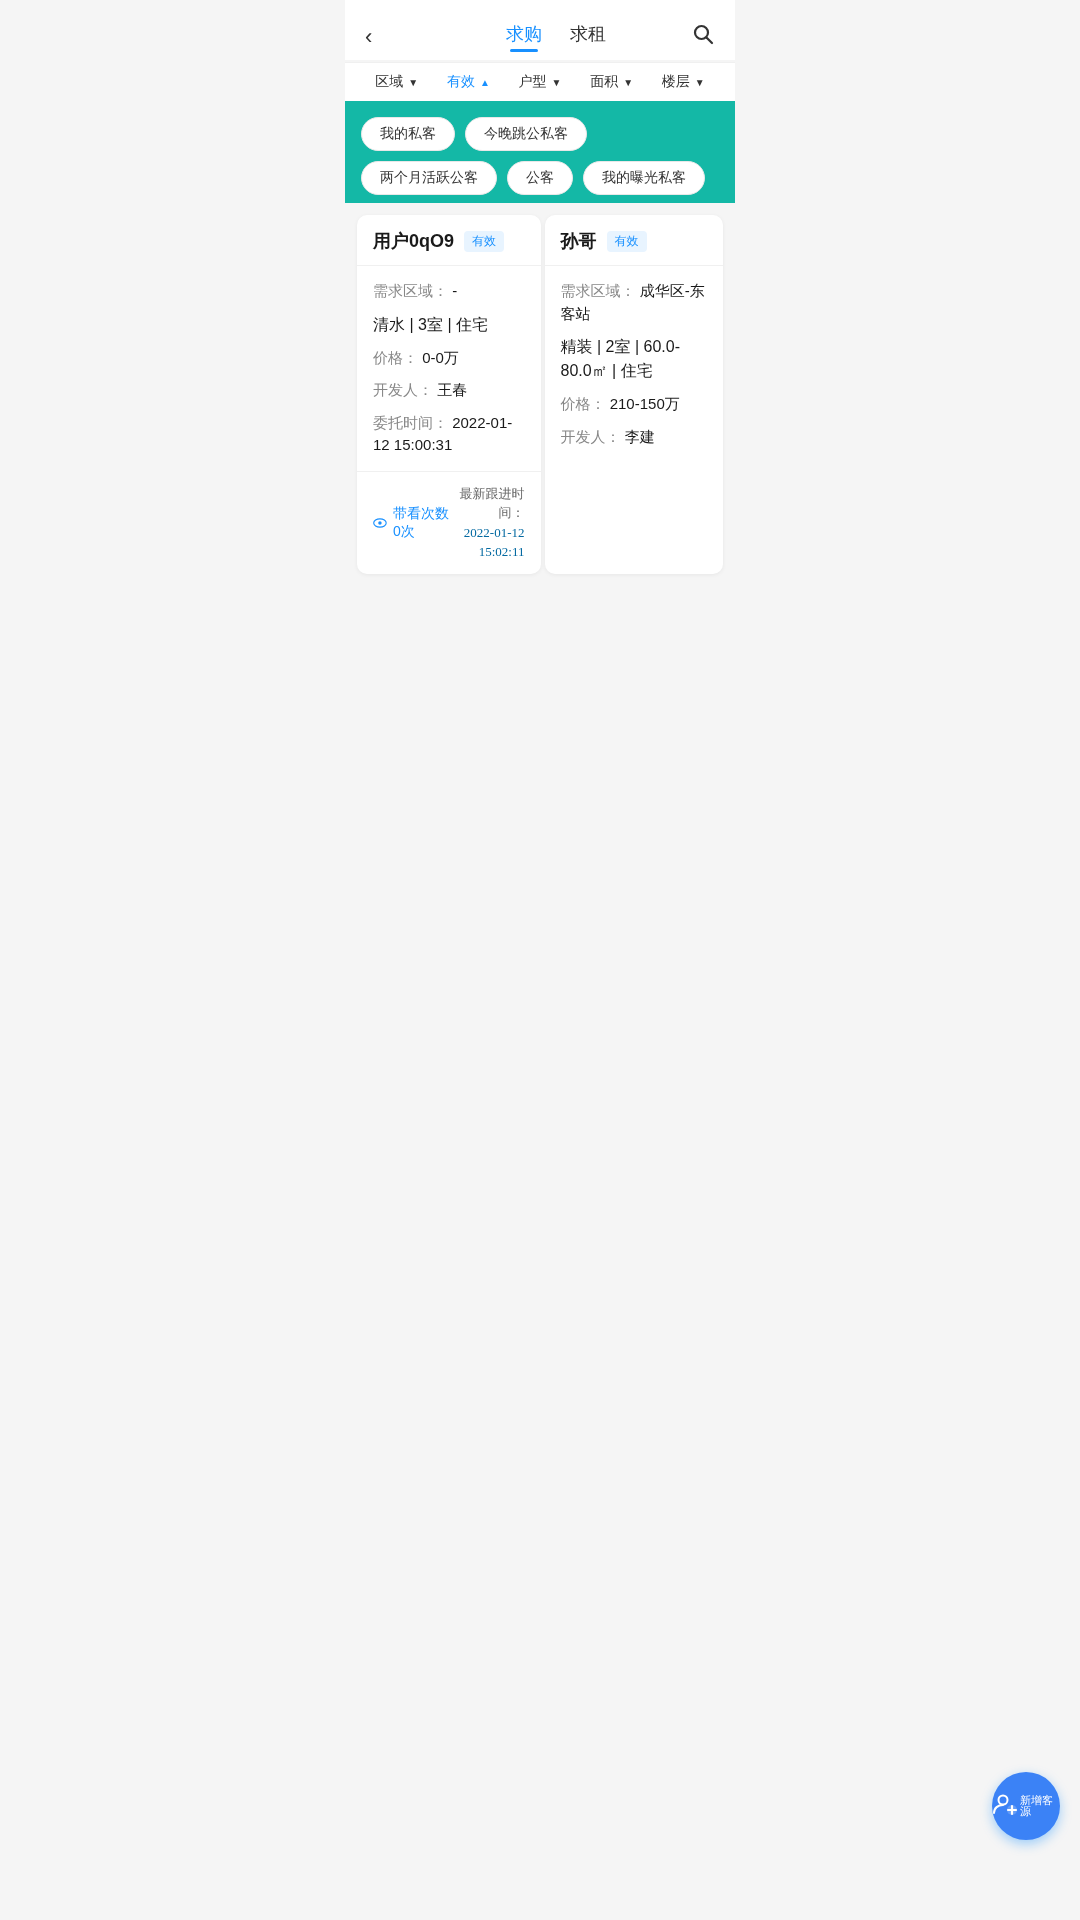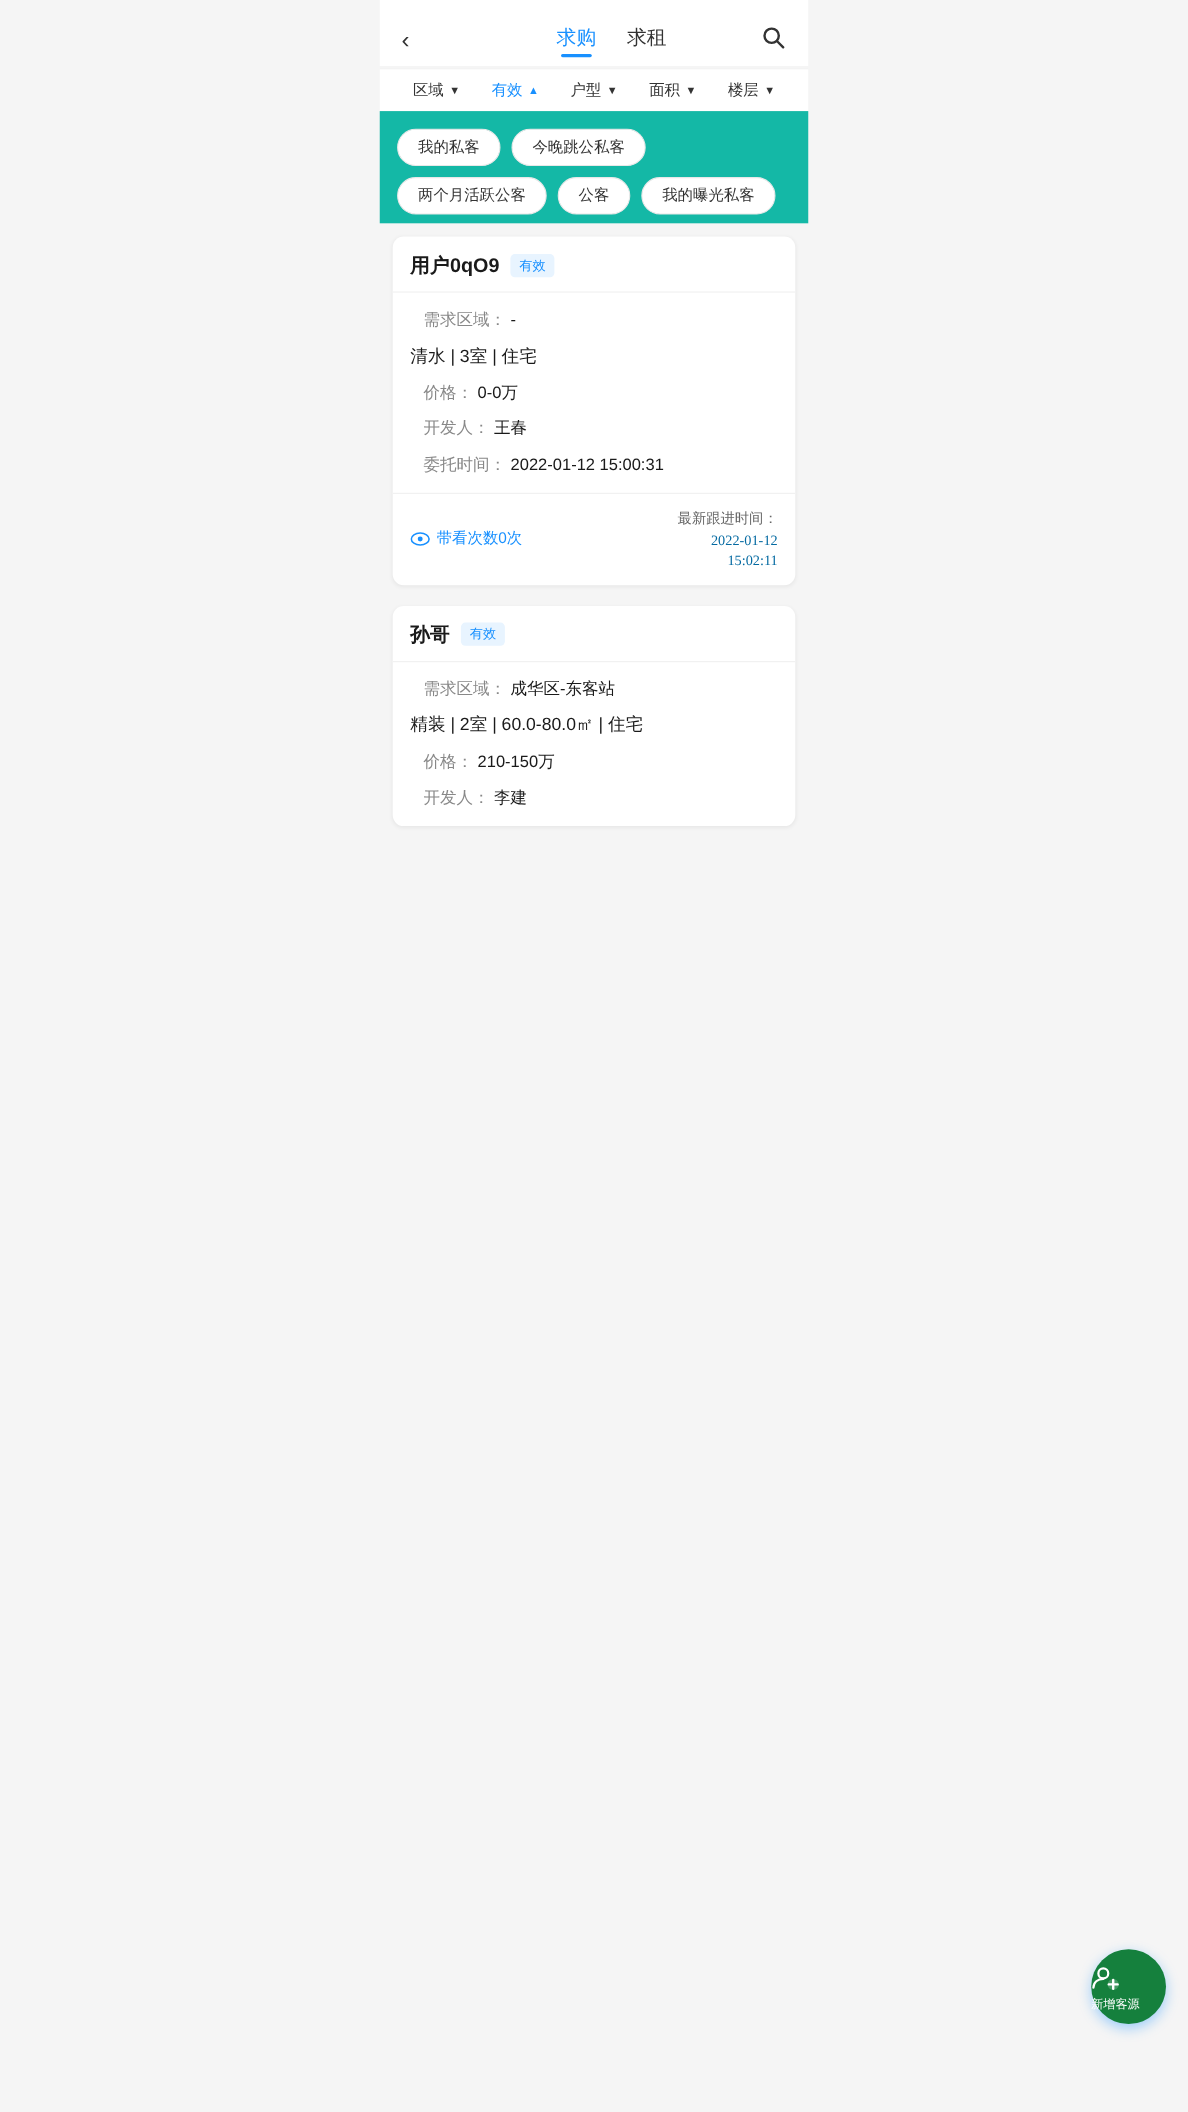--- a/index.html
+++ b/index.html
@@ -112,22 +112,22 @@
       padding: 7px 18px;
       font-size: 14px;
       color: #333;
       cursor: pointer;
     }
 
     
     .cards-section {
       padding: 12px 12px;
       display: flex;
-      flex-direction: column;
-      gap: 19px;
+      flex-direction: row;
+      gap: 4px;
     }
 
     .card {
       background: #fff;
       border-radius: 10px;
       overflow: hidden;
       box-shadow: 0 1px 4px rgba(0,0,0,0.06);
     }
 
     .card-header {
@@ -162,21 +162,20 @@
       color: #555;
       line-height: 1.5;
     }
     .card-row-highlight {
       font-size: 16px;
       font-weight: 500;
       color: #1a1a1a;
     }
     .label-text {
       color: #888;
-      margin-left: 12px;
     }
     .value-text {
       color: #1a1a1a;
     }
 
     .card-footer {
       padding: 12px 16px;
       display: flex;
       align-items: center;
       justify-content: space-between;
@@ -206,23 +205,24 @@
     }
 
     
     .fab {
       position: fixed;
       bottom: 80px;
       right: 20px;
       width: 68px;
       height: 68px;
       border-radius: 50%;
-      background: #15803d;
-      display: flex;
-      flex-direction: column;
+      background: #3b82f6;
+      display: flex;
+      flex-direction: row;
+      align-items: center;
       justify-content: center;
       cursor: pointer;
       box-shadow: 0 4px 12px rgba(24,144,255,0.4);
       color: #fff;
       gap: 2px;
     }
     .fab-label {
       font-size: 11px;
       line-height: 1;
     }

